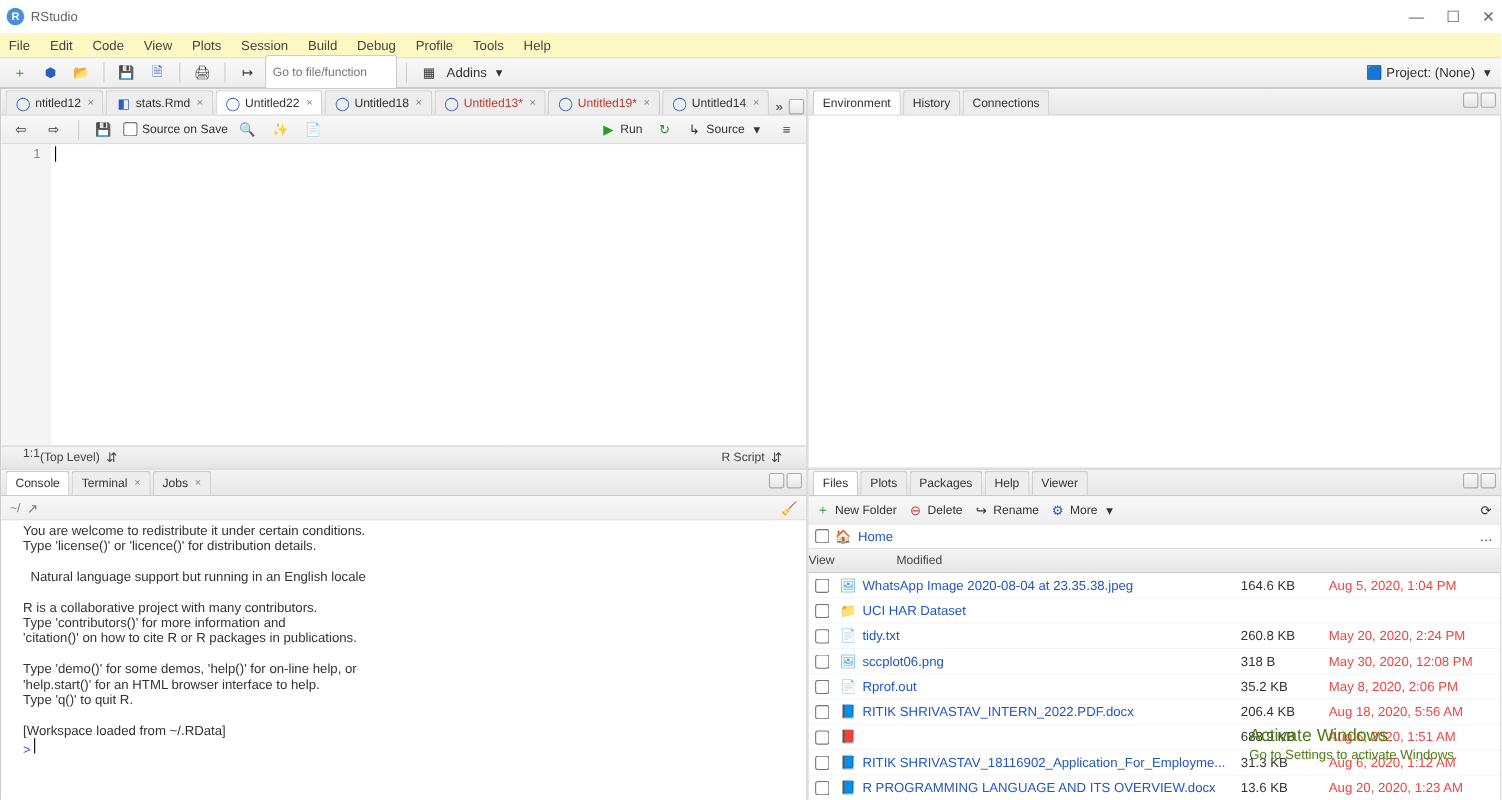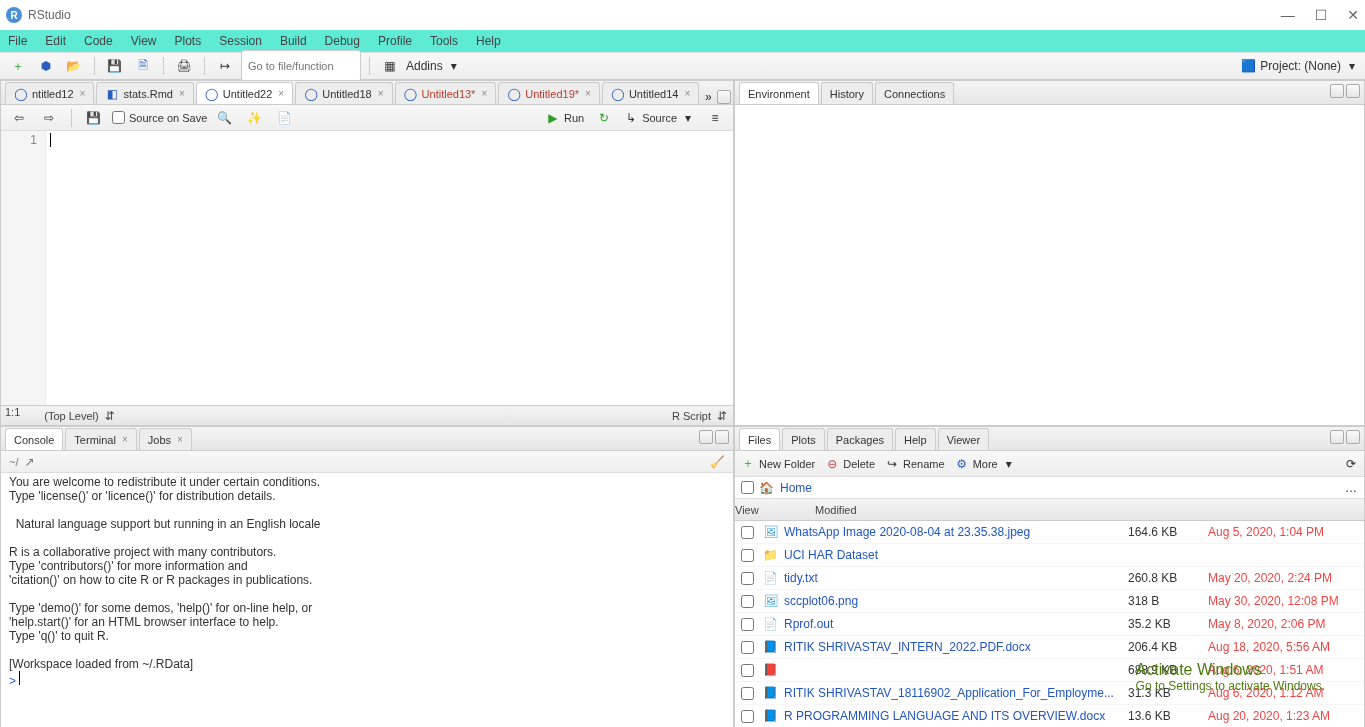--- a/index.html
+++ b/index.html
@@ -5,21 +5,21 @@
 * { box-sizing: border-box; margin: 0; padding: 0; font-family: "Segoe UI", Tahoma, sans-serif; }
 body { width: 1365px; height: 727px; background: #fff; font-size: 12px; color: #333; overflow: hidden; position: relative; }
 
 
 .titlebar { height: 30px; display: flex; align-items: center; padding: 0 6px; background: #fff; color: #666; }
 .titlebar .logo { width: 16px; height: 16px; border-radius: 50%; background: #4a90d9; display: inline-flex; align-items: center; justify-content: center; color: #fff; font-size: 10px; font-weight: bold; margin-right: 6px; }
 .titlebar .win-controls { margin-left: auto; display: flex; gap: 20px; color: #666; }
 .titlebar .win-controls span { cursor: pointer; font-size: 14px; }
 
 
-.menubar { height: 22px; display: flex; align-items: center; padding: 0 8px; gap: 18px; color: #444; background: #5eead4; }
+.menubar { height: 22px; display: flex; align-items: center; padding: 0 8px; gap: 18px; color: #444; background: #fef9c3; }
 .menubar span { cursor: pointer; }
 
 
 .main-toolbar { height: 28px; background: linear-gradient(#f8f8f8,#eee); border-top: 1px solid #ddd; border-bottom: 1px solid #ccc; display: flex; align-items: center; padding: 0 6px; gap: 4px; }
 .toolbar-btn { width: 24px; height: 22px; display: inline-flex; align-items: center; justify-content: center; border: 1px solid transparent; border-radius: 3px; cursor: pointer; }
 .sep { width: 1px; height: 18px; background: #ccc; margin: 0 4px; }
 .goto-input { width: 120px; height: 32px; border: 1px solid #ccc; border-radius: 3px; padding: 0 6px; font-size: 11px; }
 .addins { display: flex; align-items: center; gap: 4px; cursor: pointer; }
 .right-toolbar { margin-left: auto; display: flex; align-items: center; gap: 4px; }
 
@@ -39,27 +39,27 @@
 .src-toolbar { height: 26px; background: linear-gradient(#f8f8f8,#eee); border-bottom: 1px solid #ddd; display: flex; align-items: center; padding: 0 6px; gap: 6px; font-size: 11px; }
 .src-toolbar .right { margin-left: auto; display: flex; align-items: center; gap: 8px; }
 
 
 .editor { flex: 1; display: flex; font-family: Consolas, monospace; font-size: 12px; }
 .gutter { width: 45px; background: #f5f5f5; border-right: 1px solid #eee; text-align: right; padding: 2px 8px 2px 2px; color: #888; }
 .code-area { flex: 1; padding: 2px 4px; position: relative; }
 .cursor { display: inline-block; width: 1px; height: 14px; background: #000; }
 
 
-.src-status { height: 20px; background: linear-gradient(#f4f4f4,#e6e6e6); border-top: 1px solid #ccc; display: flex; padding: 0 4px; font-size: 11px; color: #444; gap: 24px; }
+.src-status { height: 20px; background: linear-gradient(#f4f4f4,#e6e6e6); border-top: 1px solid #ccc; display: flex; padding: 0 20px; font-size: 11px; color: #444; }
 .src-status .right { margin-left: auto; }
 
 
 .console-tabs { height: 24px; background: linear-gradient(#f4f4f4,#e6e6e6); border-bottom: 1px solid #ccc; display: flex; align-items: flex-end; padding: 0 4px; }
 .console-path { height: 22px; background: linear-gradient(#f8f8f8,#eee); border-bottom: 1px solid #ddd; display: flex; align-items: center; padding: 0 8px; font-size: 11px; color: #777; }
-.console-body { flex: 1; overflow-y: auto; font-family: Consolas, monospace; font-size: 12px; padding: 2px 8px; white-space: pre-wrap; }
+.console-body { flex: 1; overflow-y: auto; font-family: Consolas, monospace; font-size: 12px; padding: 2px 20px; white-space: pre-wrap; }
 .console-body .prompt { color: #3060c0; }
 
 
 .env-body { flex: 1; background: #fff; }
 
 
 .files-toolbar { height: 26px; background: linear-gradient(#f8f8f8,#eee); border-bottom: 1px solid #ddd; display: flex; align-items: center; padding: 0 6px; gap: 10px; font-size: 11px; }
 .files-crumb { height: 22px; border-bottom: 1px solid #ddd; display: flex; align-items: center; padding: 0 6px; gap: 6px; background: #fff; }
 .files-header { height: 22px; background: linear-gradient(#f4f4f4,#e6e6e6); border-bottom: 1px solid #ccc; display: flex; align-items: center; font-size: 11px; color: #444; }
 .files-header .col-name { flex: 1; padding-left: 40px; }

